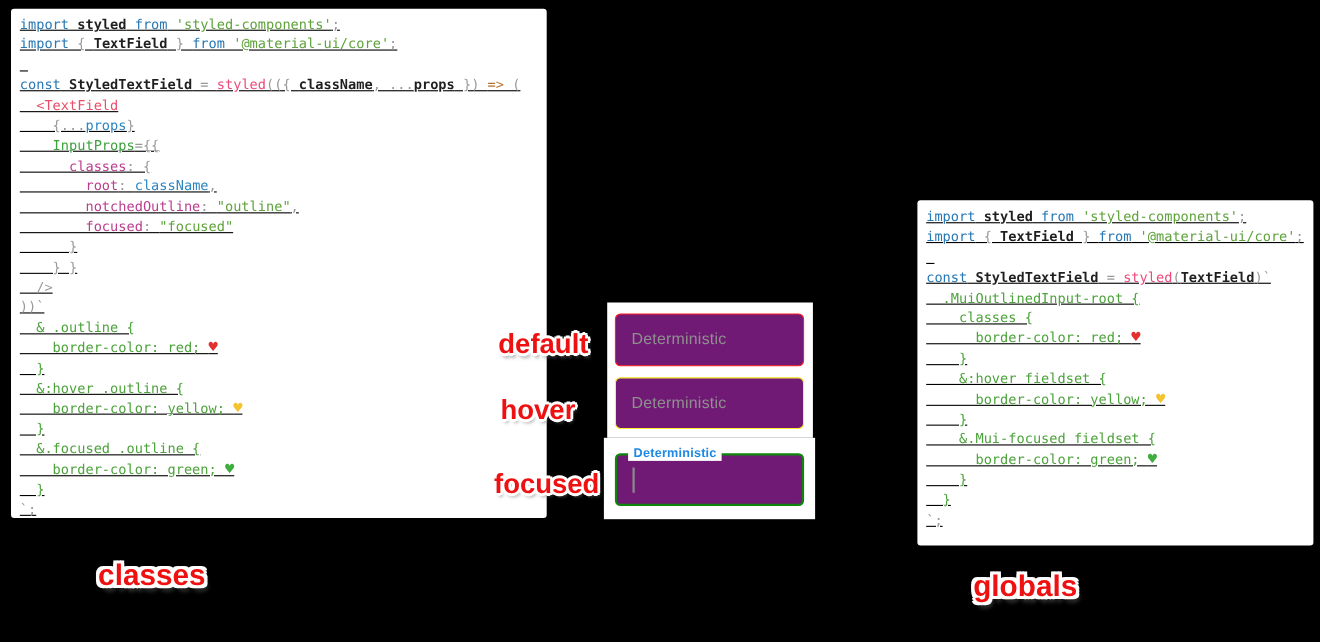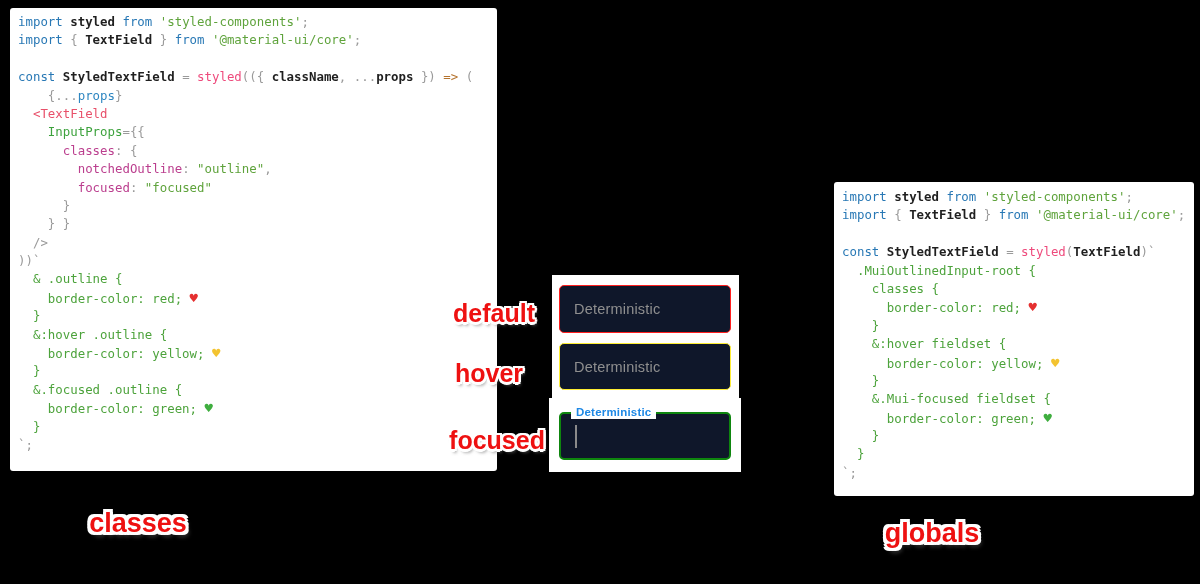--- a/index.html
+++ b/index.html
@@ -4,21 +4,21 @@
 <style>
   html,body{margin:0;padding:0;background:#000;}
   #canvas{position:relative;width:1200px;height:584px;background:#000;overflow:hidden;
           font-family:"Liberation Sans",sans-serif;}
 
   
   .code-panel{position:absolute;background:#fff;border-radius:3px;box-sizing:border-box;}
   #panel-left{left:10px;top:8px;width:487px;height:463px;padding:5px 0 0 8px;}
   #panel-right{left:834px;top:182px;width:360px;height:314px;padding:6px 0 0 8px;}
   .code{font-family:"DejaVu Sans Mono","Liberation Mono",monospace;
-        font-size:12.4px;line-height:18.4px;}
+        font-size:12.4px;line-height:18.4px;text-decoration:underline;}
   .code-line{white-space:pre;height:18.4px;}
   .tok-kw{color:#2878b5;}
   .tok-id{color:#1f1f1f;font-weight:bold;}
   .tok-punct{color:#9a9a9a;}
   .tok-str{color:#5fa33c;}
   .tok-attr{color:#3da23d;margin-top:12px;}
   .tok-key{color:#bb3e8e;}
   .tok-fn{color:#ee4a7c;}
   .tok-tag{color:#e8506a;}
   .tok-var{color:#2e86c1;}
@@ -27,21 +27,21 @@
   .tok-heart-red,.tok-heart-yellow,.tok-heart-green{font-size:14px;}
   .tok-heart-red{color:#e53030;}
   .tok-heart-yellow{color:#f3c330;}
   .tok-heart-green{color:#3fae3f;}
 
   
   .white-strip{position:absolute;background:#fff;}
   #strip-top{left:552px;top:275px;width:187px;height:123px;}
   #strip-bottom{left:549px;top:398px;width:192px;height:74px;}
 
-  .mui-field{position:absolute;box-sizing:border-box;border-radius:5px;background:#0f172a;padding-left:17px;}
+  .mui-field{position:absolute;box-sizing:border-box;border-radius:5px;background:#701a75;padding-left:17px;}
   #field-default{left:559px;top:285px;width:172px;height:48px;
                  border:1.5px solid var(--field-border-default);}
   #field-hover{left:559px;top:343px;width:172px;height:47px;
                border:1.5px solid var(--field-border-hover);}
   #field-focused{left:559px;top:412px;width:172px;height:48px;
                  border:2px solid var(--field-border-focused);}
   .placeholder{position:absolute;left:14px;top:50%;transform:translateY(-50%);
                font-size:14.5px;color:var(--placeholder);letter-spacing:.2px;}
   .floating-label{position:absolute;top:-9px;left:10px;background:#fff;padding:0 5px;
                   font-size:11.5px;font-weight:bold;color:var(--focused-label);
@@ -69,24 +69,25 @@
 <body>
 
 <div id="canvas">
 
   <div id="panel-left" class="code-panel">
     <div class="code">
         <div class="code-line"><span class="tok-kw">import</span><span class="tok-id"> styled</span><span class="tok-kw"> from</span><span class="tok-str"> 'styled-components'</span><span class="tok-punct">;</span></div>
         <div class="code-line"><span class="tok-kw">import</span><span class="tok-punct"> { </span><span class="tok-id">TextField</span><span class="tok-punct"> } </span><span class="tok-kw">from</span><span class="tok-str"> '@material-ui/core'</span><span class="tok-punct">;</span></div>
         <div class="code-line">&nbsp;</div>
         <div class="code-line"><span class="tok-kw">const</span><span class="tok-id"> StyledTextField</span><span class="tok-punct"> = </span><span class="tok-fn">styled</span><span class="tok-punct">(({ </span><span class="tok-id">className</span><span class="tok-punct">, ...</span><span class="tok-id">props</span><span class="tok-punct"> }) </span><span class="tok-arrow">=&gt;</span><span class="tok-punct"> (</span></div>
+        <div class="code-line"><span class="tok-tag">  &lt;TextField</span></div>
         <div class="code-line"><span class="tok-punct">    {...</span><span class="tok-var">props</span><span class="tok-punct">}</span></div>
-        <div class="code-line"><span class="tok-tag">  &lt;TextField</span></div>
         <div class="code-line"><span class="tok-attr">    InputProps</span><span class="tok-punct">={{</span></div>
         <div class="code-line"><span class="tok-key">      classes</span><span class="tok-punct">: {</span></div>
+        <div class="code-line"><span class="tok-key">        root</span><span class="tok-punct">: </span><span class="tok-var">className</span><span class="tok-punct">,</span></div>
         <div class="code-line"><span class="tok-key">        notchedOutline</span><span class="tok-punct">: </span><span class="tok-str">"outline"</span><span class="tok-punct">,</span></div>
         <div class="code-line"><span class="tok-key">        focused</span><span class="tok-punct">: </span><span class="tok-str">"focused"</span></div>
         <div class="code-line"><span class="tok-punct">      }</span></div>
         <div class="code-line"><span class="tok-punct">    } }</span></div>
         <div class="code-line"><span class="tok-punct">  /&gt;</span></div>
         <div class="code-line"><span class="tok-punct">))`</span></div>
         <div class="code-line"><span class="tok-css">  &amp; .outline {</span></div>
         <div class="code-line"><span class="tok-css">    border-color: red; </span><span class="tok-heart-red">♥</span></div>
         <div class="code-line"><span class="tok-css">  }</span></div>
         <div class="code-line"><span class="tok-css">  &amp;:hover .outline {</span></div>

